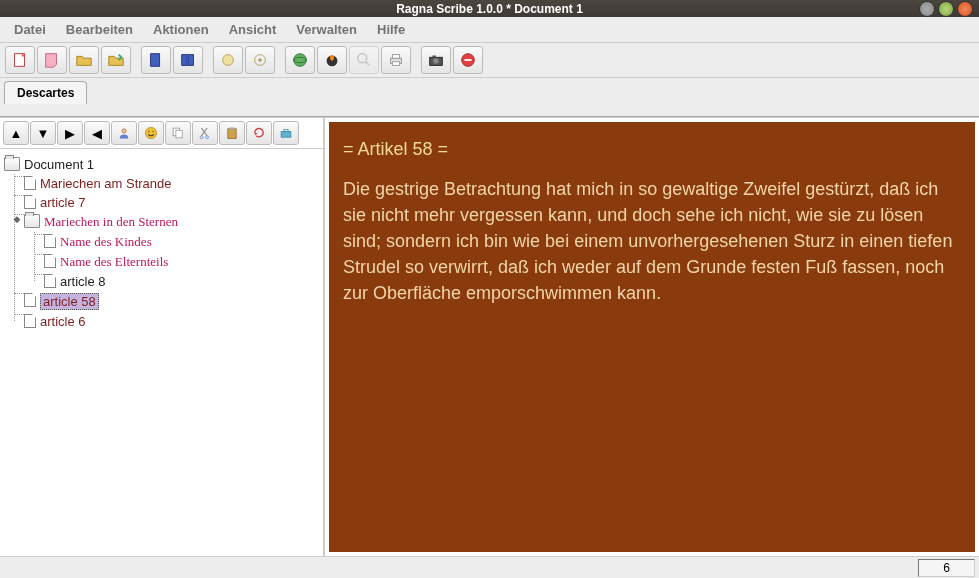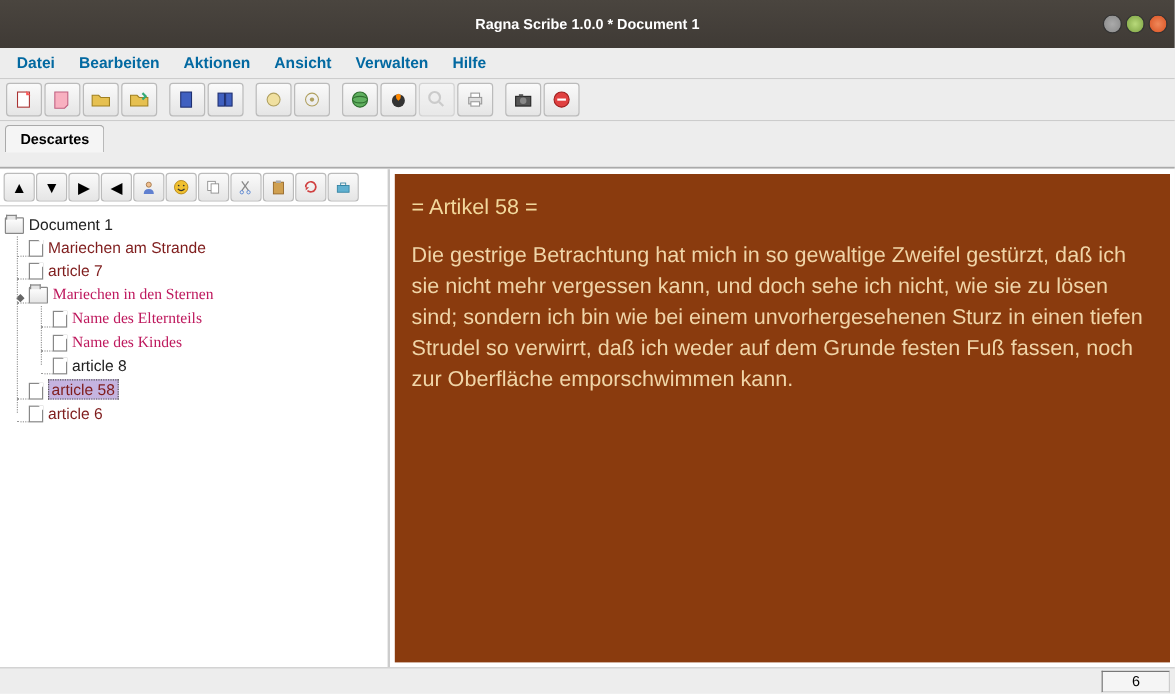--- a/index.html
+++ b/index.html
@@ -9,21 +9,21 @@
   background: #e8e8e8;
   width: 979px;
   height: 578px;
   overflow: hidden;
   display: flex;
   flex-direction: column;
 }
 .titlebar {
   background: linear-gradient(#4a453f, #3f3a35);
   color: #fff;
-  height: 40px;
+  height: 17px;
   display: flex;
   align-items: center;
   justify-content: center;
   position: relative;
   font-weight: bold;
   font-size: 12px;
 }
 .window-controls {
   position: absolute;
   right: 6px;
@@ -42,21 +42,21 @@
 .btn-close { background: radial-gradient(#f0885a, #d85020); }
 .menubar {
   background: #ededed;
   border-bottom: 1px solid #ccc;
   display: flex;
   padding: 2px 6px;
   gap: 4px;
   font-size: 13px;
   font-weight: bold;
 }
-.menubar-item { padding: 3px 8px; cursor: pointer; color: #0369a1; }
+.menubar-item { padding: 3px 8px; cursor: pointer; color: #737373; }
 .toolbar {
   background: #ededed;
   border-bottom: 1px solid #ccc;
   padding: 3px 5px;
   display: flex;
   gap: 2px;
   align-items: center;
 }
 .tb-btn {
   width: 30px;
@@ -127,21 +127,21 @@
   font-size: 13px;
 }
 .tree {
   flex: 1;
   padding: 6px 4px;
   overflow: auto;
   font-size: 13px;
 }
 .tree-node {
   display: flex;
-  align-items: flex-end;
+  align-items: flex-start;
   padding: 2px 0;
   white-space: nowrap;
 }
 .tree-children { margin-left: 20px; position: relative; }
 .tree-children::before {
   content: '';
   position: absolute;
   left: -10px;
   top: 0;
   bottom: 10px;
@@ -418,25 +418,25 @@
           <span class="node-label link">article 7</span>
         </div>
         <div class="tree-node">
           <span class="expander" style="margin-left:-12px">◆</span>
           <span class="node-icon folder-icon"></span>
           <span class="node-label green">Mariechen in den Sternen</span>
         </div>
         <div class="tree-children">
           <div class="tree-node">
             <span class="node-icon page-icon"></span>
-            <span class="node-label green">Name des Elternteils</span>
+            <span class="node-label green">Name des Kindes</span>
           </div>
           <div class="tree-node">
             <span class="node-icon page-icon"></span>
-            <span class="node-label green">Name des Kindes</span>
+            <span class="node-label green">Name des Elternteils</span>
           </div>
           <div class="tree-node">
             <span class="node-icon page-icon"></span>
             <span class="node-label plain">article 8</span>
           </div>
         </div>
         <div class="tree-node">
           <span class="node-icon page-icon"></span>
           <span class="node-label link selected">article 58</span>
         </div>

